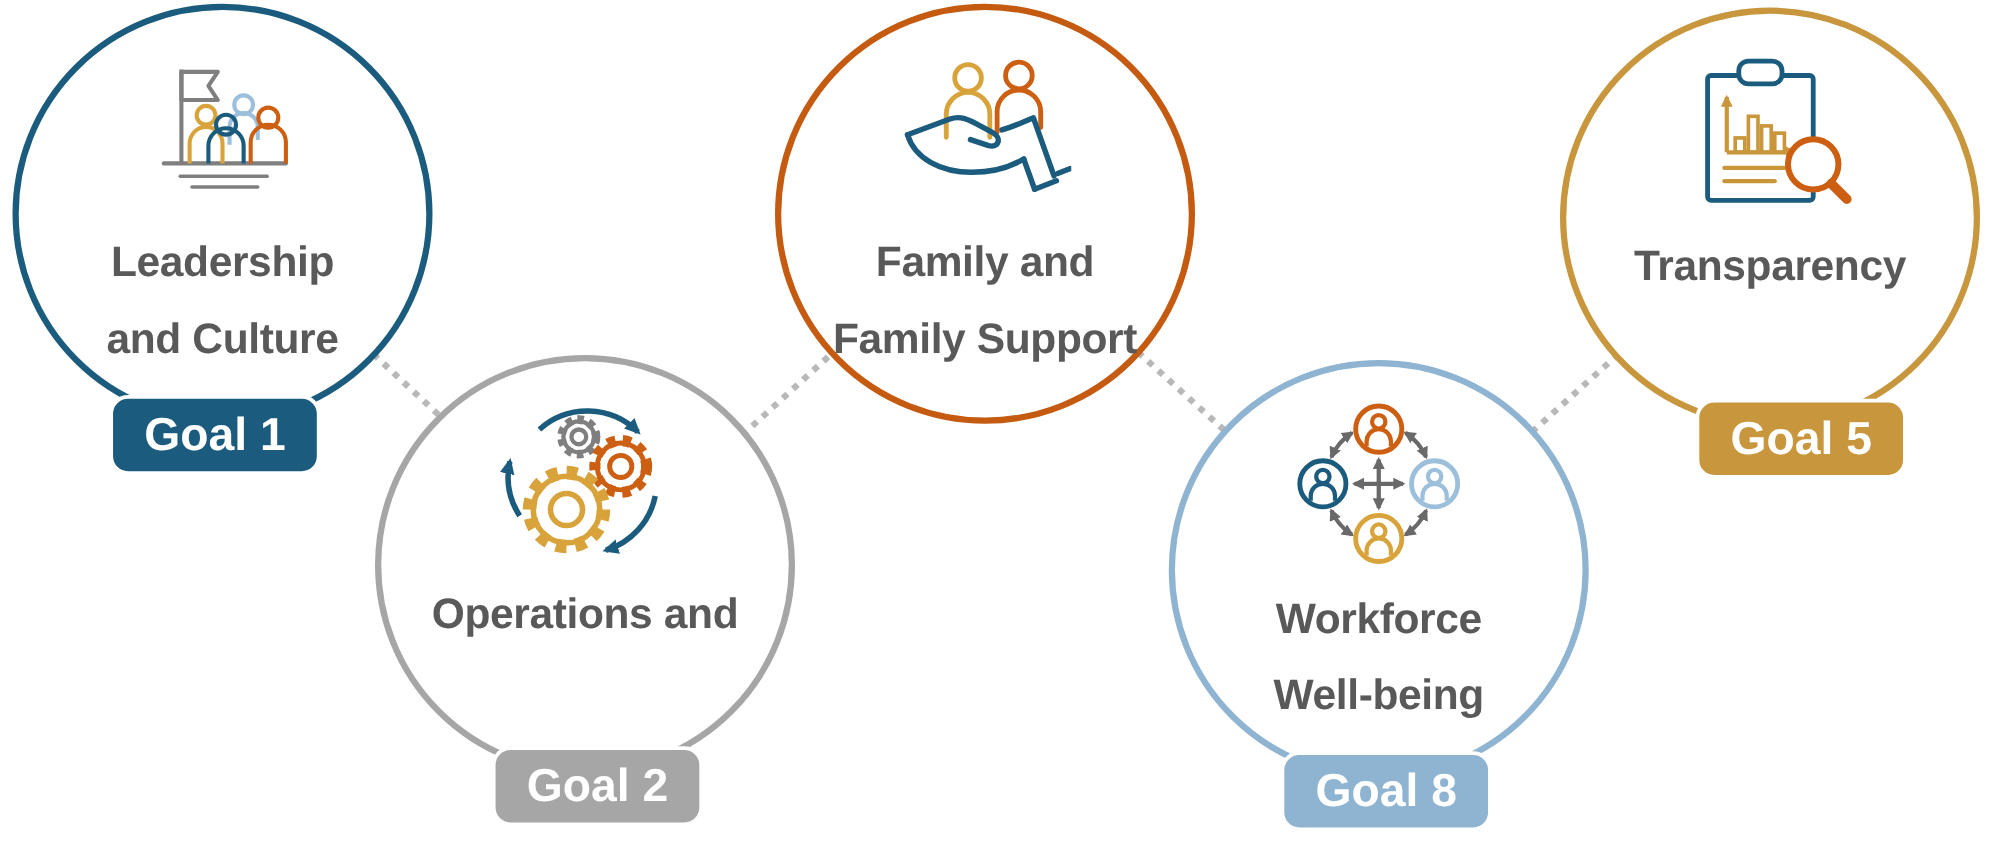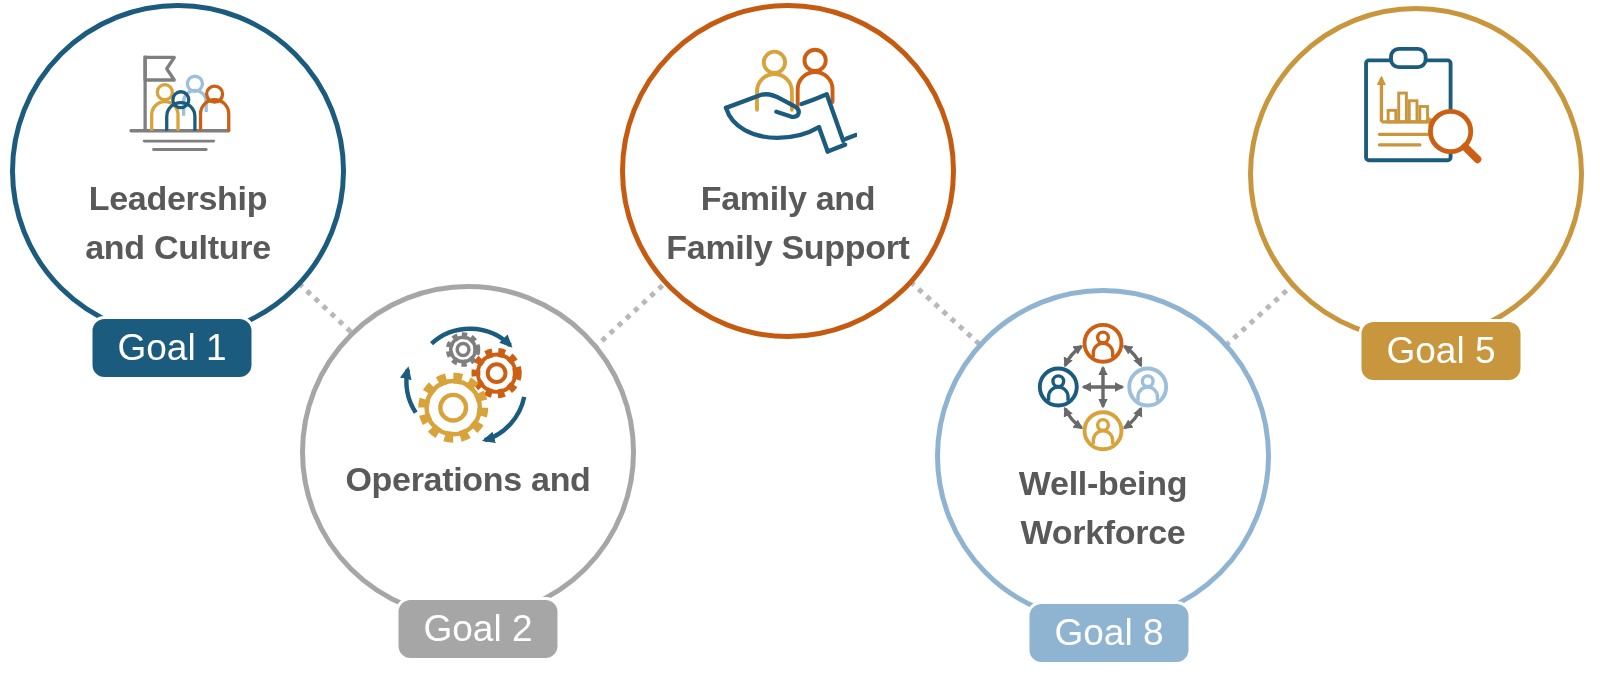--- a/index.html
+++ b/index.html
@@ -7,23 +7,23 @@
           font-family:"Liberation Sans",sans-serif;}
   .connectors{position:absolute;left:0;top:0;}
   .connectors line{stroke:var(--connector,#b8b8b8);stroke-width:5;stroke-dasharray:5 6;}
   .goal{position:absolute;width:336px;height:336px;border-radius:50%;background:#fff;
         border:5px solid var(--c,#888);box-sizing:border-box;}
   .icon{position:absolute;top:28px;left:0;right:0;height:134px;
         display:flex;align-items:center;justify-content:center;}
   .label{position:absolute;top:166px;left:0;right:0;text-align:center;
          font-weight:bold;font-size:34px;line-height:49px;color:var(--label,#595959);
          letter-spacing:-0.3px;}
-  .label span{display:block;}
+  .label span{display:block;margin-top:12px;}
   .badge{position:absolute;bottom:-46px;transform:translateX(-50%);
-         background:var(--c,#888);color:#fff;font-weight:normal;font-size:37px;line-height:1.2;
+         background:var(--c,#888);color:#fff;font-weight:bold;font-size:37px;line-height:1.2;
          padding:7px 25px;border-radius:15px;border:3px solid #fff;white-space:nowrap;}
   .g1{left:10px;top:3px}
   .g2{left:300px;top:284px}
   .g3{left:620px;top:3px}
   .g4{left:935px;top:288px}
   .g5{left:1248px;top:6px}
   svg{display:block}
 </style>
 </head>
 <body>
@@ -136,22 +136,22 @@
         <path d="M19 84 V80 A10 10 0 0 1 39 80 V84" stroke="#1b5c7e" stroke-width="3.5"></path>
         <circle cx="121" cy="70" r="19" stroke="#9cc0dc" stroke-width="4" fill="#fff"></circle>
         <circle cx="121" cy="64" r="5.5" stroke="#9cc0dc" stroke-width="3.5"></circle>
         <path d="M111 84 V80 A10 10 0 0 1 131 80 V84" stroke="#9cc0dc" stroke-width="3.5"></path>
         <circle cx="75" cy="115" r="19" stroke="#d9a33c" stroke-width="4" fill="#fff"></circle>
         <circle cx="75" cy="109" r="5.5" stroke="#d9a33c" stroke-width="3.5"></circle>
         <path d="M65 129 V125 A10 10 0 0 1 85 125 V129" stroke="#d9a33c" stroke-width="3.5"></path>
       </svg>
     </div>
     <div class="label">
+      <span>Workforce</span>
       <span>Well-being</span>
-      <span>Workforce</span>
     </div>
     <div class="badge" style="left:calc(50% + 6px)">Goal 8</div>
   </div>
 
   <div class="goal g5" style="--c: #c8963c;">
     <div class="icon">
       <svg width="146" height="127" viewBox="0 0 152 132" fill="none">
         <defs>
           <marker id="m-gold" orient="auto" markerUnits="userSpaceOnUse" markerWidth="13" markerHeight="12" refX="8" refY="5">
             <path d="M0 0 L10 5 L0 10 Z" fill="#c9963c"></path>
@@ -165,17 +165,18 @@
         <rect x="58" y="52" width="8" height="30" stroke="#c9963c" stroke-width="3"></rect>
         <rect x="69" y="60" width="8" height="22" stroke="#c9963c" stroke-width="3"></rect>
         <rect x="80" y="66" width="8" height="16" stroke="#c9963c" stroke-width="3"></rect>
         <path d="M38 95 H88" stroke="#c9963c" stroke-width="3.5" stroke-linecap="round"></path>
         <path d="M38 106 H80" stroke="#c9963c" stroke-width="3.5" stroke-linecap="round"></path>
         <circle cx="112" cy="92" r="21" stroke="#cd5f13" stroke-width="5" fill="#fff"></circle>
         <path d="M127 108 L140 121" stroke="#cd5f13" stroke-width="8" stroke-linecap="round"></path>
       </svg>
     </div>
     <div class="label">
+      <span>Transparency</span>
     </div>
     <div class="badge" style="left:calc(50% + 25px)">Goal 5</div>
   </div>
 
 </div>
 
 </body></html>

